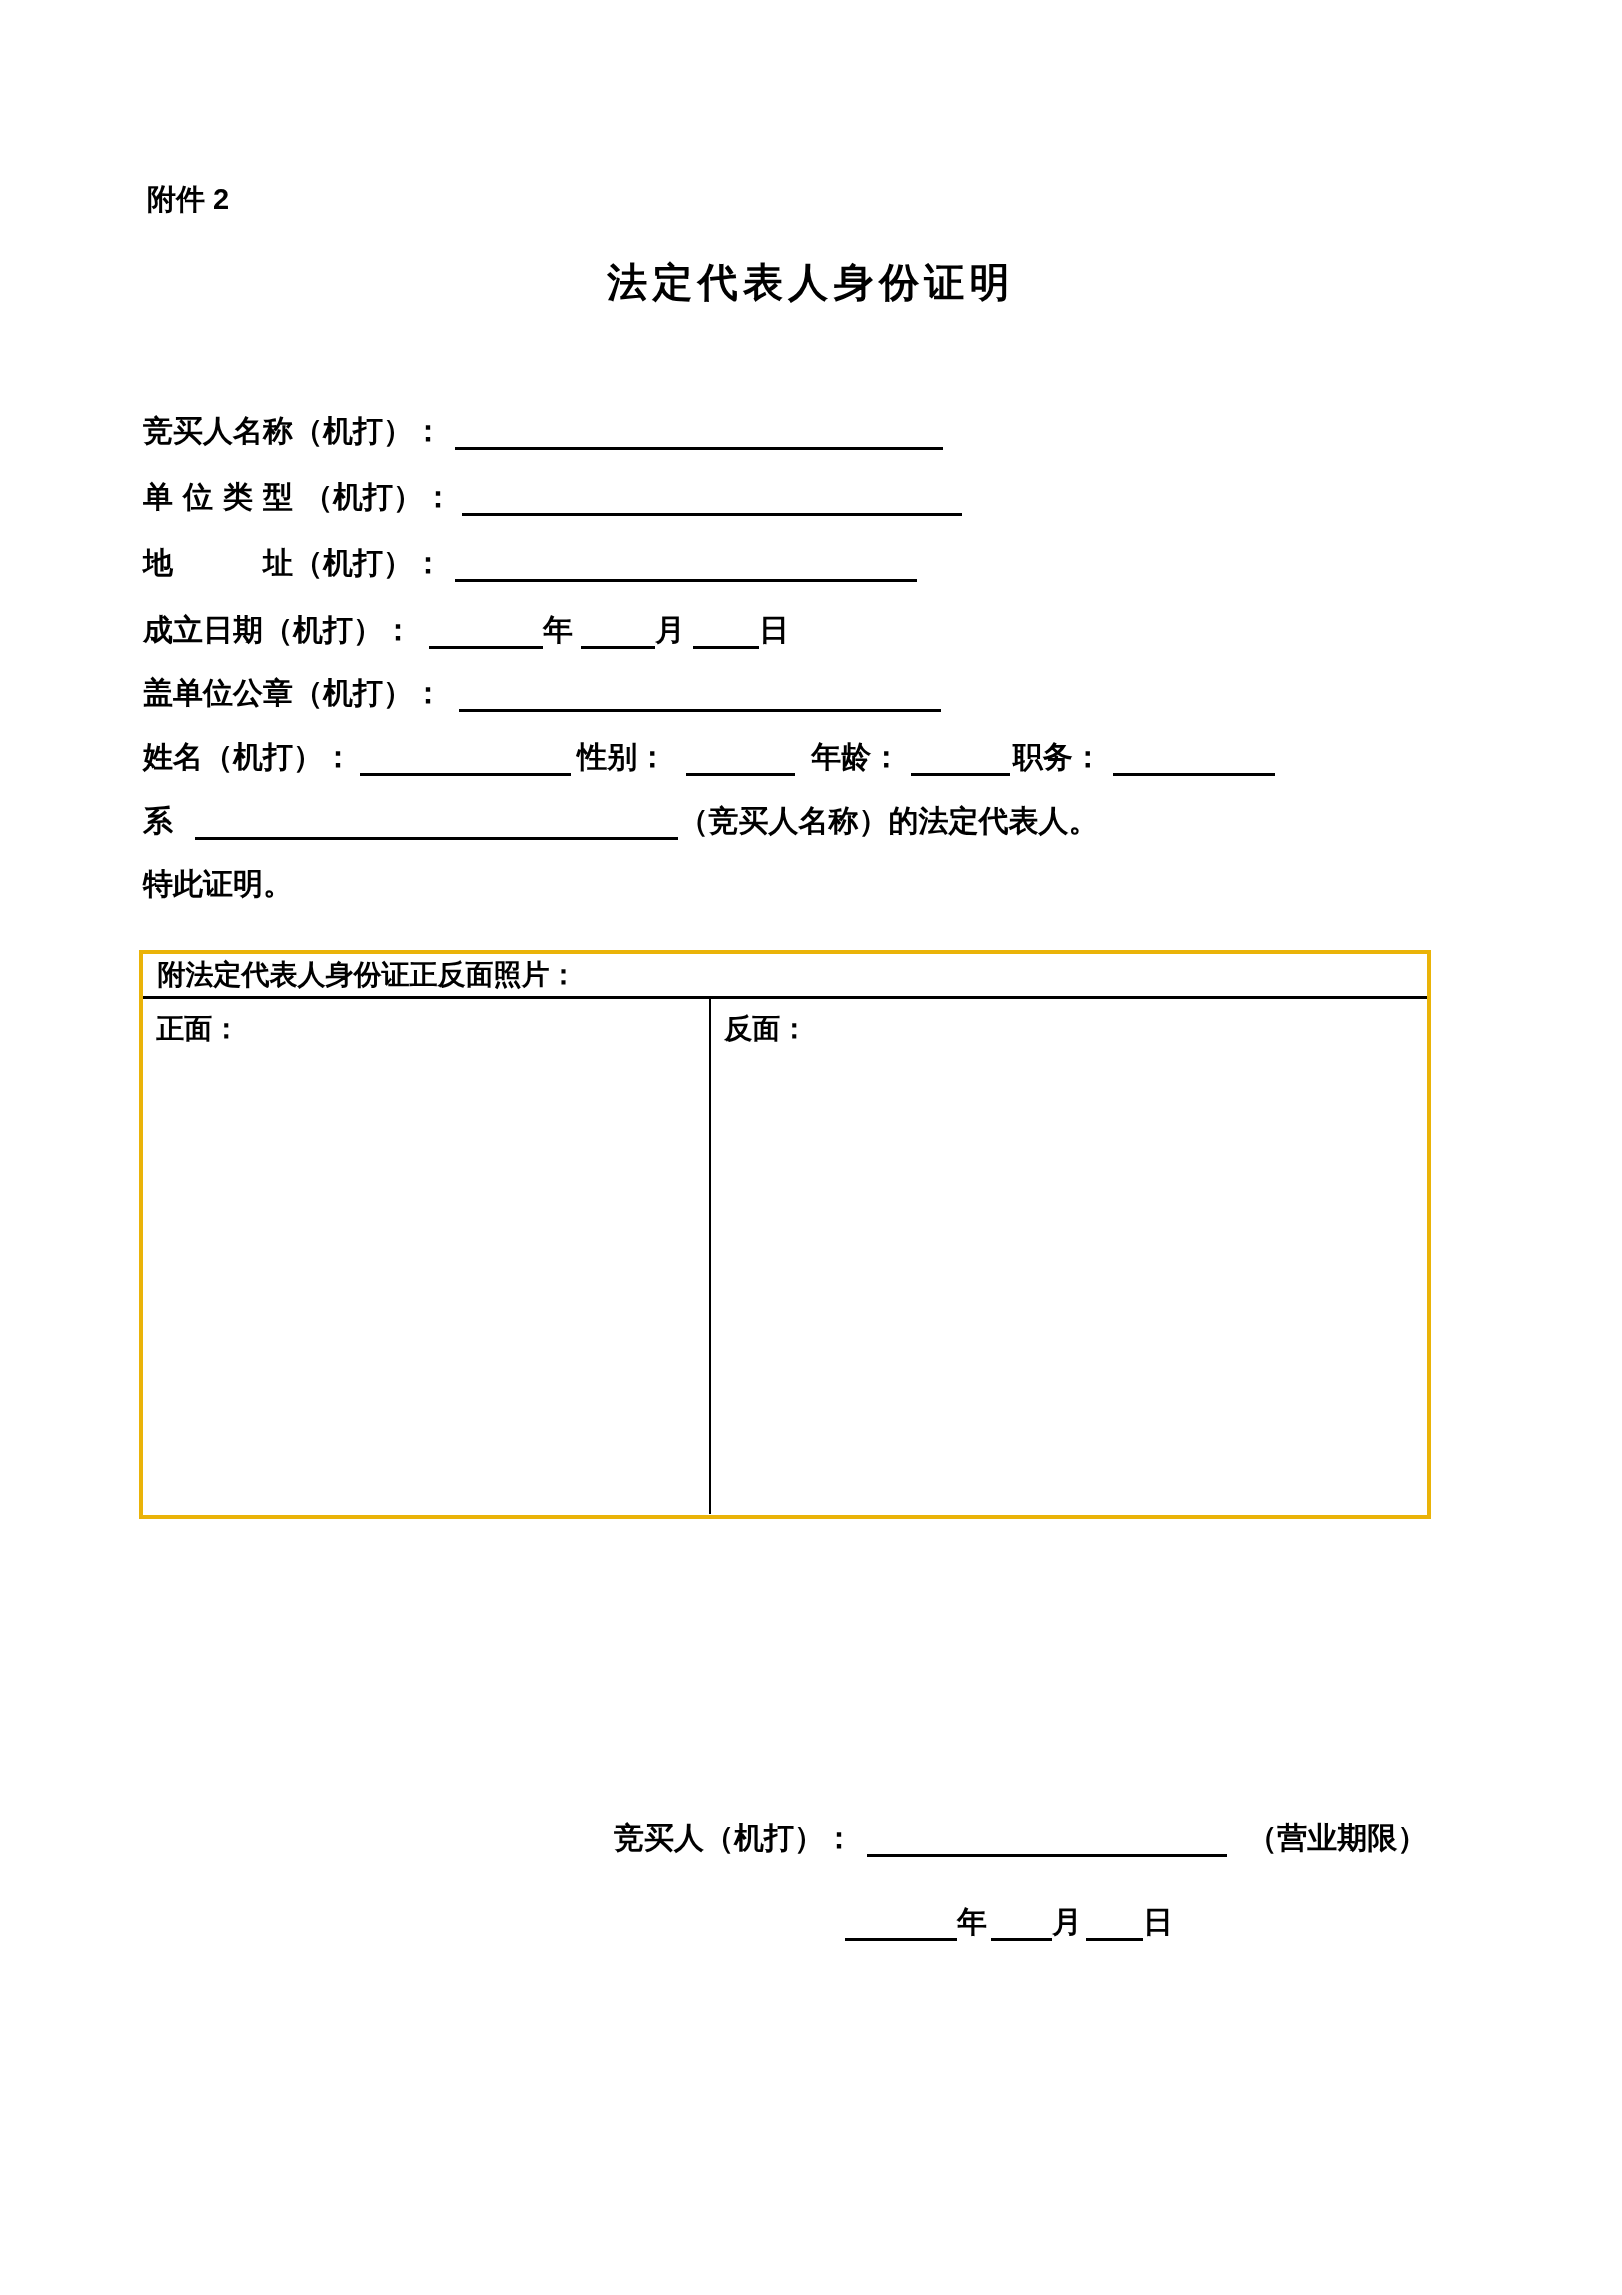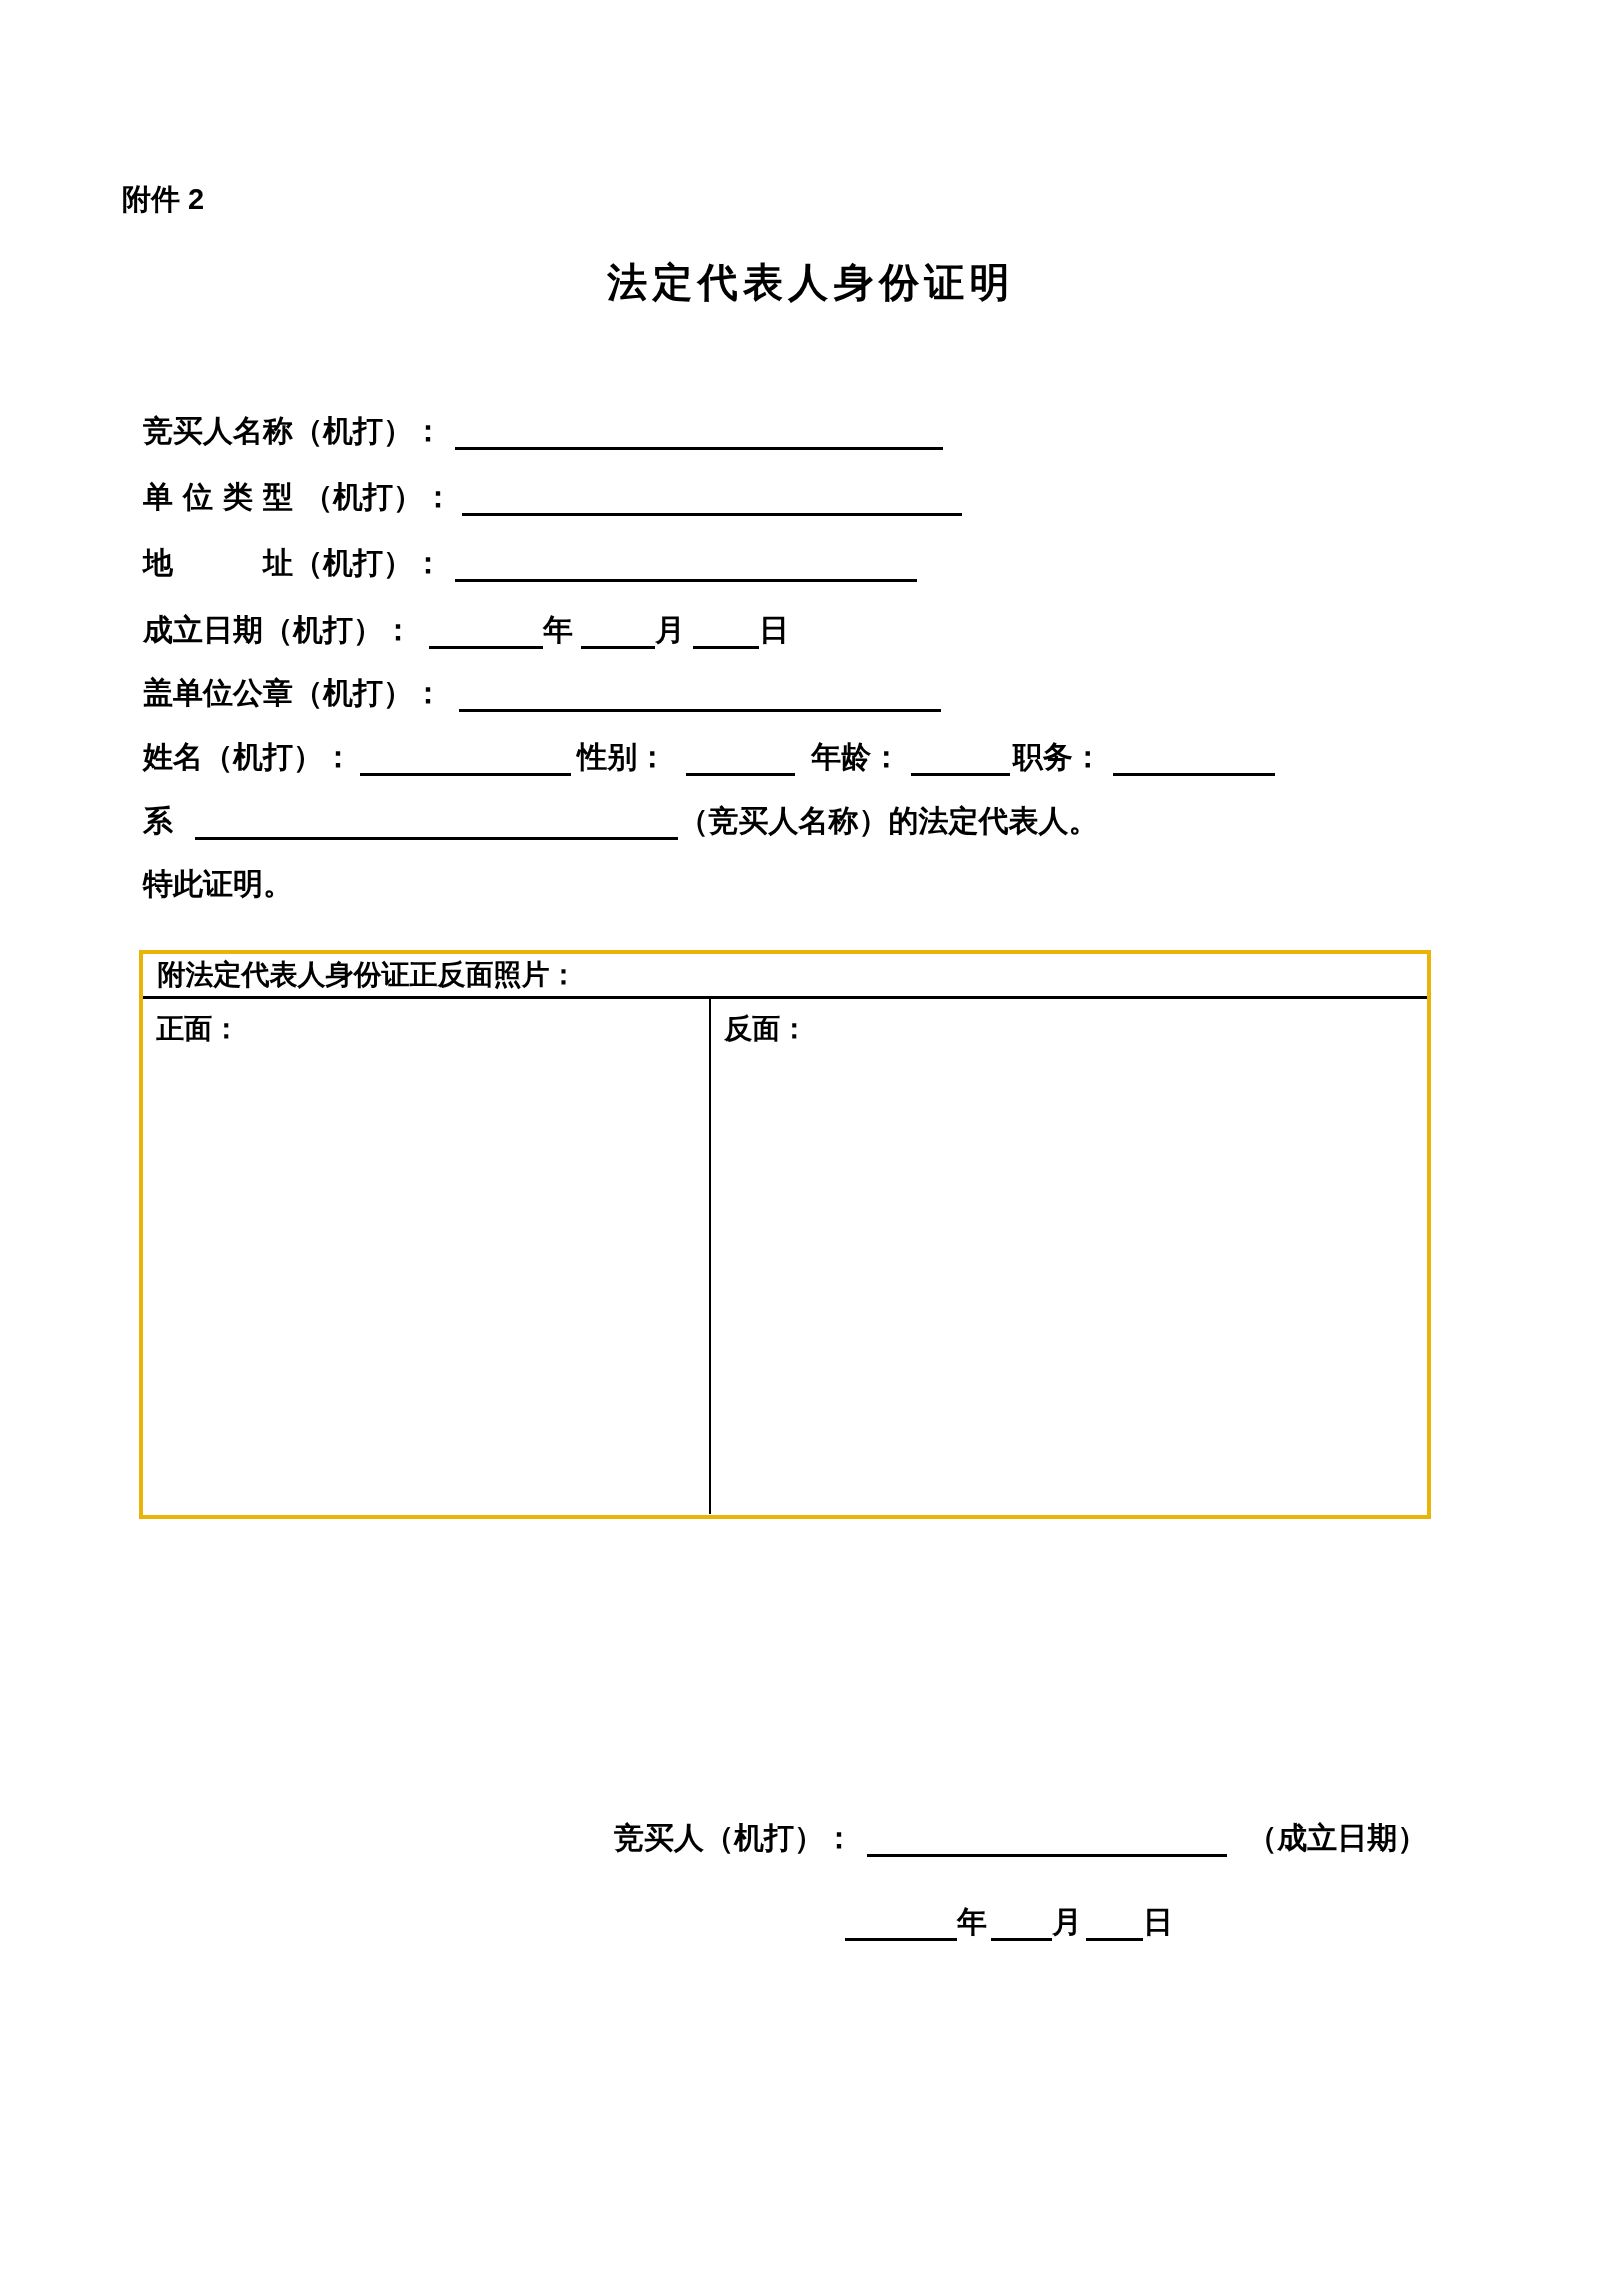--- a/index.html
+++ b/index.html
@@ -6,21 +6,21 @@
   .page{
     position:relative;
     width:1622px;height:2295px;
     background:#ffffff;
     color:#000;
     font-family:"Liberation Sans","DejaVu Sans",sans-serif;
     font-weight:700;
     overflow:hidden;
   }
   .abs{position:absolute;white-space:nowrap;}
-  .attachment{left:122px;top:180px;font-size:29px;}
+  .attachment{left:147px;top:180px;font-size:29px;}
   .title{left:0;width:100%;top:255px;text-align:center;font-size:40px;letter-spacing:5.3px;}
   .fline{font-size:30px;left:143px;line-height:1.2;}
   .l1{top:413px;}
   .l2{top:479px;}
   .l3{top:545px;}
   .l4{top:612px;}
   .l5{top:675px;}
   .l6{top:739px;}
   .l7{top:803px;}
   .l8{top:866px;}
@@ -79,18 +79,18 @@
   <div class="abs fline l8">特此证明。</div>
 
   <div class="photo-table">
     <div class="photo-header">附法定代表人身份证正反面照片：</div>
     <div class="photo-body">
       <div class="photo-cell front"><span>正面：</span></div>
       <div class="photo-cell back"><span>反面：</span></div>
     </div>
   </div>
 
-  <div class="abs sigline sig-a"><span>竞买人（机打）：</span><span class="blank" style="width:360px;margin-left:13.2px;"></span><span style="margin-left:20px;">（成立日期）</span></div>
+  <div class="abs sigline sig-a"><span>竞买人（机打）：</span><span class="blank" style="width:360px;margin-left:13.2px;"></span><span style="margin-left:20px;">（营业期限）</span></div>
 
   <div class="abs sigline sig-b"><span class="blank" style="width:112px;"></span><span>年</span><span class="blank" style="width:61px;margin-left:4px;"></span><span>月</span><span class="blank" style="width:57px;margin-left:4px;"></span><span>日</span></div>
 
 </div>
 
 
 </body></html>

